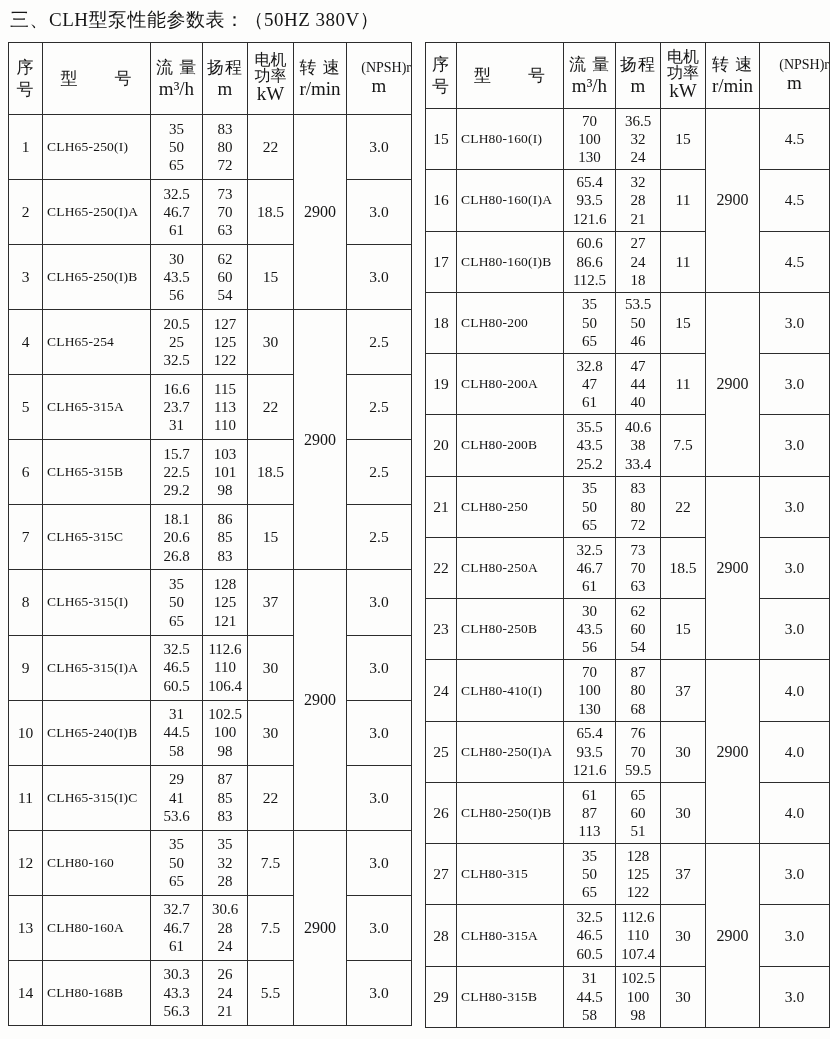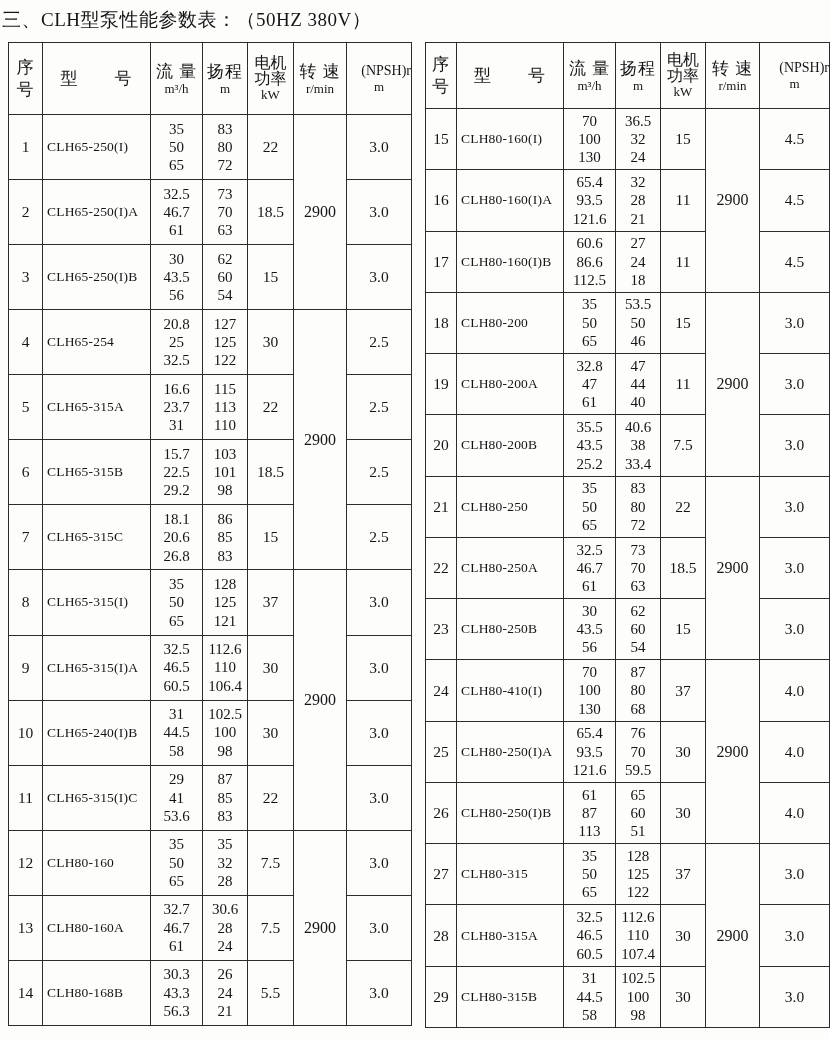--- a/index.html
+++ b/index.html
@@ -8,21 +8,21 @@
     background: #fdfdfc;
     width: 830px;
     height: 1039px;
     overflow: hidden;
     font-family: "Liberation Serif", "DejaVu Serif", serif;
     color: #151515;
   }
   .page-title {
     font-size: 19px;
     letter-spacing: 0.5px;
-    padding: 7px 0 0 2px;
+    padding: 7px 0 0 10px;
     white-space: nowrap;
   }
   .tables {
     display: flex;
     gap: 13px;
     padding: 0 5px 0 8px;
     margin-top: 9px;
     align-items: flex-start;
   }
   table.pump-table {
@@ -36,21 +36,21 @@
     border: 1.7px solid #2c2c2c;
     text-align: center;
     vertical-align: middle;
     padding: 0;
     font-weight: normal;
     overflow: hidden;
   }
   .tbl-left  thead tr { height: 72px; }
   .tbl-right thead tr { height: 66px; }
   th .h-cn   { font-size: 17px; line-height: 1.25; letter-spacing: 1px; }
-  th .h-unit { font-size: 13px; line-height: 1.1; }
+  th .h-unit { font-size: 19px; line-height: 1.1; }
   th .h-tight { font-size: 16px; line-height: 1.02; letter-spacing: 0; }
   th .h-npsh  { font-size: 14px; line-height: 1.2; letter-spacing: 0; text-align: right; }
   td { font-size: 15.5px; }
   td[data-name="model-cell"] {
     text-align: left;
     padding-left: 4px;
     font-size: 13.5px;
     letter-spacing: 0.2px;
     white-space: nowrap;
   }
@@ -158,21 +158,21 @@
               <div data-name="head-value">60</div>
               <div data-name="head-value">54</div>
             </td>
             <td data-name="power-cell">15</td>
             <td data-name="npsh-cell">3.0</td>
           </tr>
           <tr data-name="table-row">
             <td data-name="row-number-cell">4</td>
             <td data-name="model-cell">CLH65-254</td>
             <td data-name="flow-cell">
-              <div data-name="flow-value">20.8</div>
+              <div data-name="flow-value">20.5</div>
               <div data-name="flow-value">25</div>
               <div data-name="flow-value">32.5</div>
             </td>
             <td data-name="head-cell">
               <div data-name="head-value">127</div>
               <div data-name="head-value">125</div>
               <div data-name="head-value">122</div>
             </td>
             <td data-name="power-cell">30</td>
             <td data-name="speed-cell" rowspan="4">2900</td>

